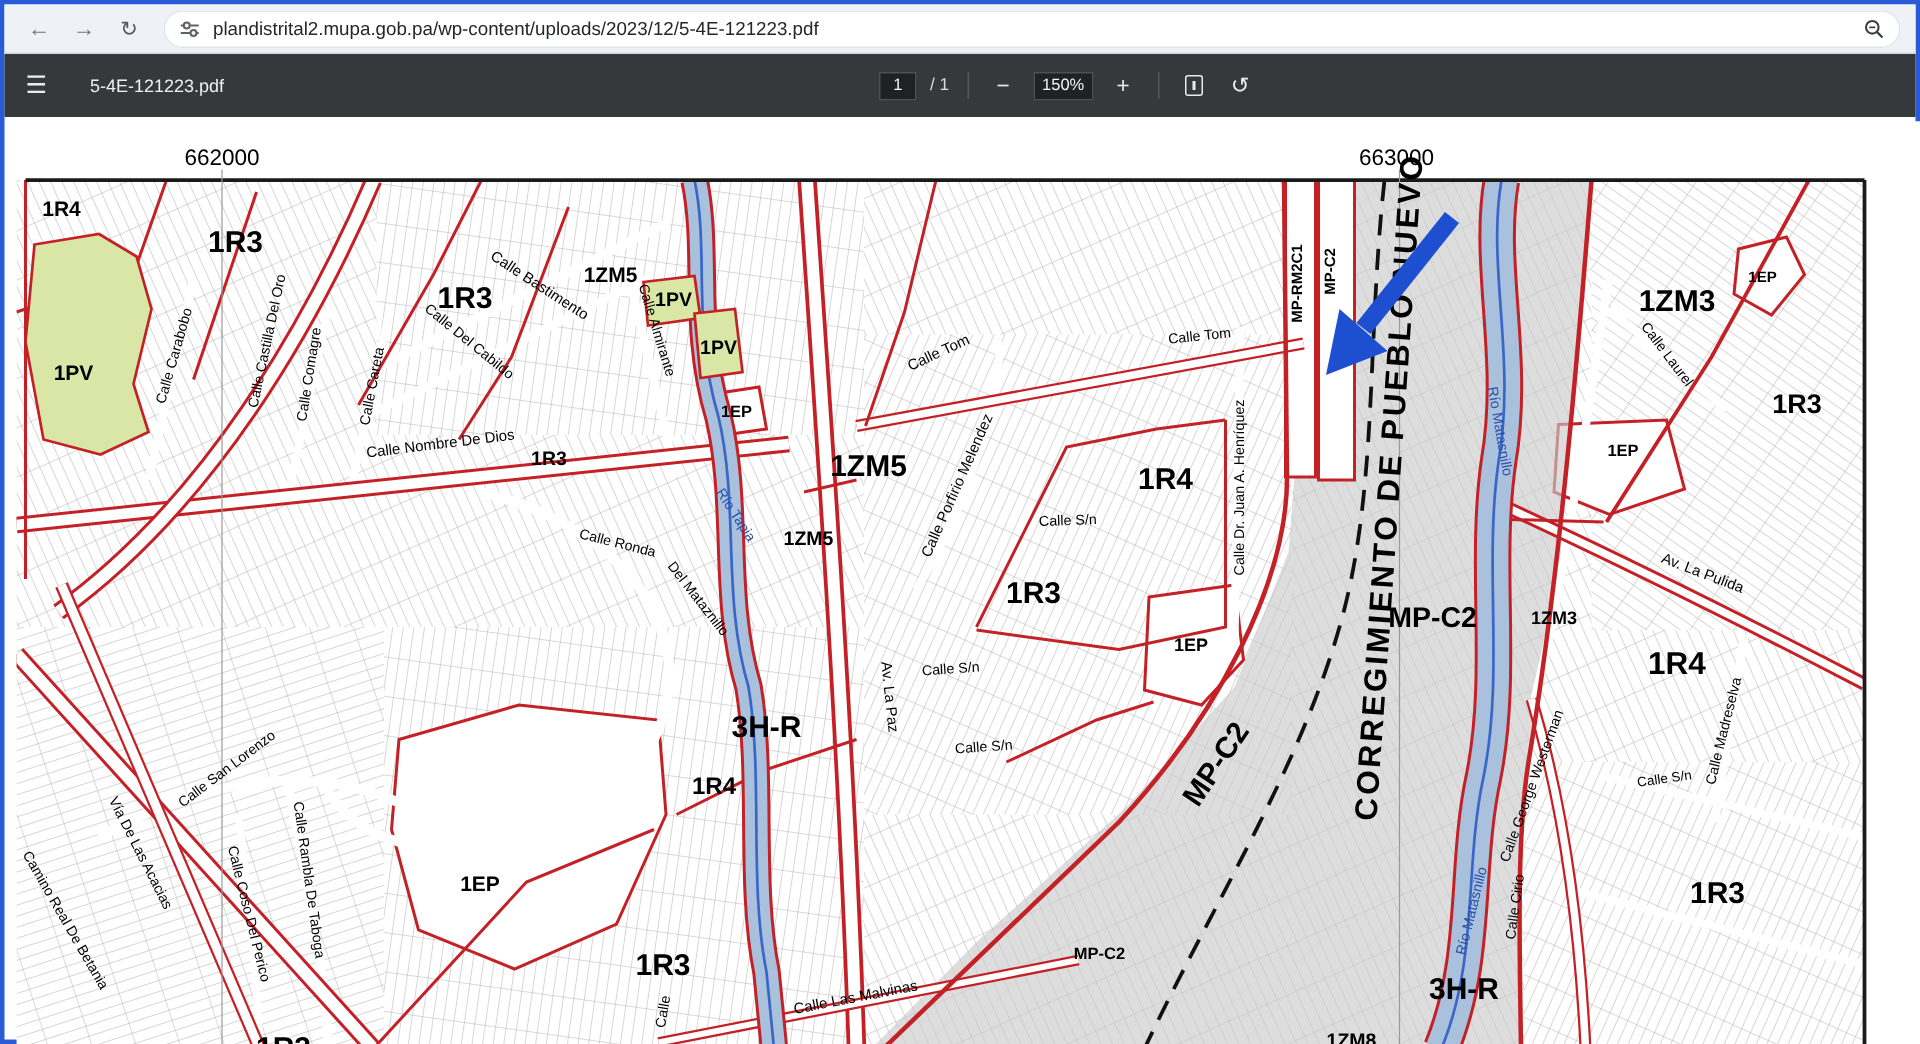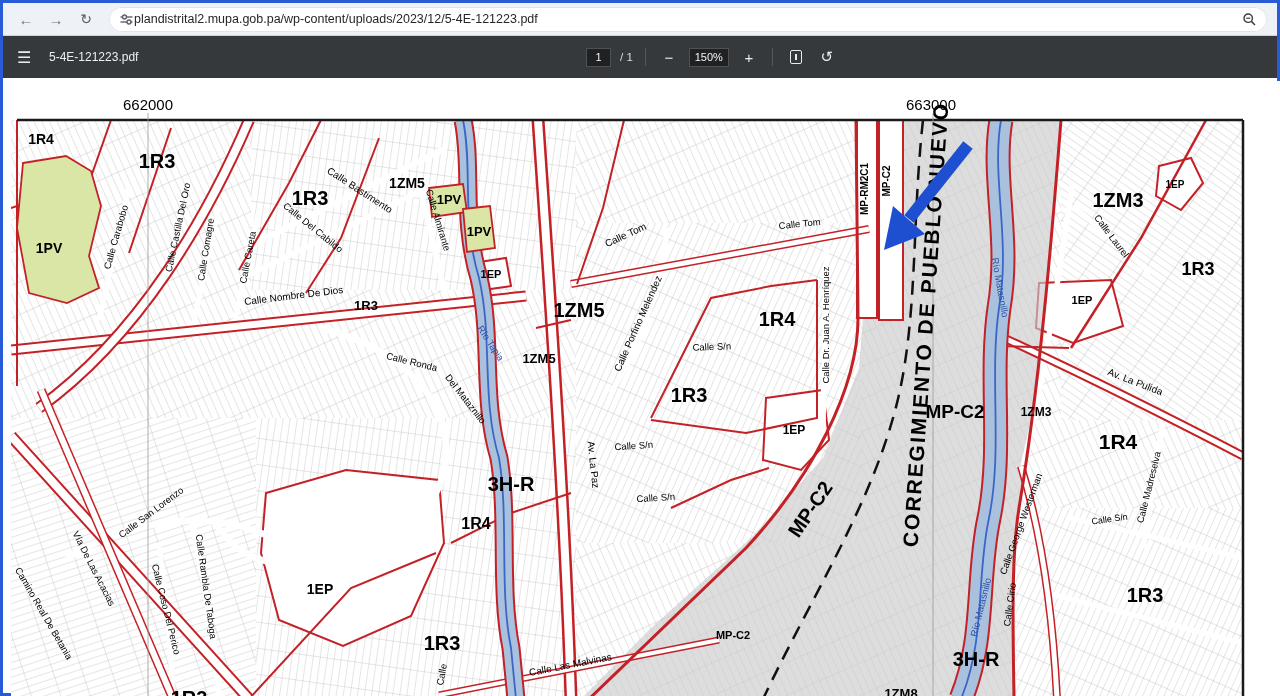--- a/index.html
+++ b/index.html
@@ -7,29 +7,29 @@
   body { font-family:"Liberation Sans", sans-serif; background:#fff; }
   #window { position:relative; width:1280px; height:696px; border:3px solid #2a5bd7; background:#fff; }
 
   
   .chrome-bar { height:33px; background:#eef1f6; border-bottom:1px solid #d0d3d8;
     display:flex; align-items:center; padding:0 10px; gap:4px; }
   .nav-btn { width:26px; height:26px; display:flex; align-items:center; justify-content:center;
     color:#70757c; font-size:15px; border-radius:50%; cursor:pointer; }
   .nav-btn.reload { color:#565b61; font-size:14px; }
   .url-pill { flex:1; height:25px; margin-left:6px; background:#fff; border-radius:13px;
-    display:flex; align-items:center; padding:0 10px; box-shadow:0 0 0 1px #e1e4e9 inset;justify-content:space-between; }
+    display:flex; align-items:center; padding:0 10px; gap:8px; box-shadow:0 0 0 1px #e1e4e9 inset;justify-content:space-between; }
   .url-text { font-size:12.5px; color:#24262a; white-space:nowrap; overflow:hidden; }
   .pill-spacer { flex:1; }
 
   
   .pdf-bar { position:relative; height:42px; background:#36393c; display:flex; align-items:center;
     padding:0 14px; color:#e8eaed; }
   .hamburger { font-size:16px; color:#e8eaed; width:28px; cursor:pointer; }
-  .pdf-filename { font-size:12px; margin-left:4px; color:#eceef0; }
+  .pdf-filename { font-size:12px; margin-left:15px; color:#eceef0; }
   .pdf-center { position:absolute; left:583px; top:0; height:100%; display:flex; align-items:center; gap:9px; }
   .page-box, .zoom-box { background:#1f2123; border:1px solid #4d5154; height:19px;
     display:flex; align-items:center; justify-content:center; font-size:11px; color:#f1f3f4; }
   .page-box { width:25px; }
   .zoom-box { width:40px; }
   .bar-sep { width:1px; height:18px; background:#55585b; margin:0 3px; }
   .tb-btn { width:22px; height:22px; display:flex; align-items:center; justify-content:center;
     font-size:15px; color:#e8eaed; cursor:pointer; }
   .fit-icon { width:12px; height:14px; border:1.6px solid #e8eaed; border-radius:2px;
     display:flex; align-items:center; justify-content:center; }

